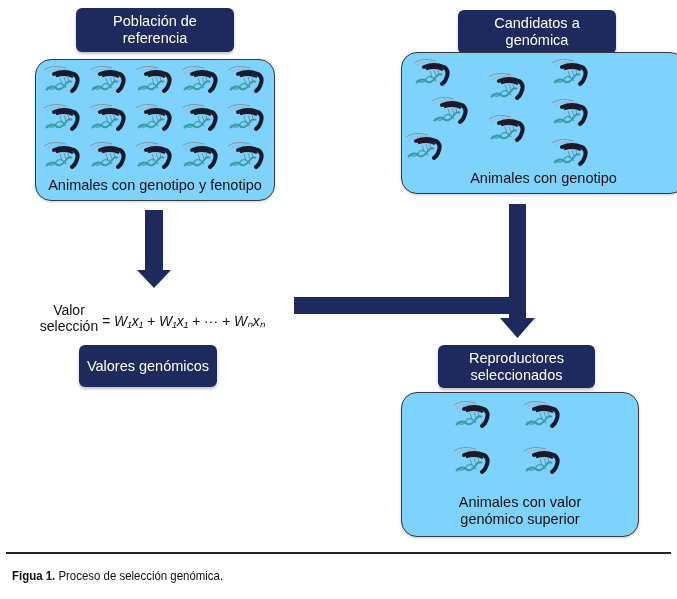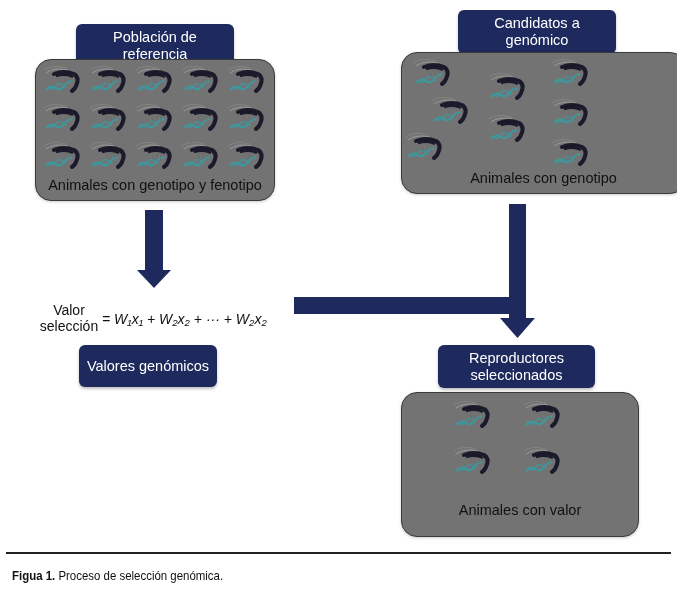--- a/index.html
+++ b/index.html
@@ -2,37 +2,37 @@
 <html><head>
 <meta charset="utf-8">
 <style>
   html, body { margin:0; padding:0; background:#ffffff; }
   body { width:677px; height:599px; position:relative; overflow:hidden;
          font-family:"Liberation Sans", sans-serif; color:#1a1a1a; }
   .hdr { position:absolute; background:#1e2a5e; color:#ffffff; border-radius:6px;
          text-align:center; font-size:14.5px; line-height:17px; display:flex;
          align-items:center; justify-content:center; flex-direction:column;
          box-shadow:0 2px 3px rgba(0,0,0,0.25); }
-  .box { position:absolute; border:1.5px solid #3a3a3a; border-radius:16px; background:#737373;
+  .box { position:absolute; border:1.5px solid #3a3a3a; border-radius:16px; background:#7dd3fc;
          box-shadow:0 1px 3px rgba(0,0,0,0.2); }
   .caption { position:absolute; left:0; right:0; text-align:center; font-size:14.5px; line-height:17px; color:#111; }
   .shrimp { position:absolute; width:40px; height:30px; }
   .bar { position:absolute; background:#1e2a5e; }
   .formula { position:absolute; font-size:14px; color:#111; }
   .formula .lhs { position:absolute; text-align:center; line-height:16px; }
   .formula .rhs { position:absolute; font-style:italic; white-space:nowrap; }
   .rule { position:absolute; left:6px; right:6px; top:552px; height:2px; background:#222; }
   .figcap { position:absolute; left:12px; top:568px; font-size:13px; color:#111;
             transform:scaleX(0.88); transform-origin:left; white-space:nowrap; }
   .figcap b { font-weight:bold; }
 </style>
 </head>
 <body>
 
-<div class="hdr" style="left:76px;top:24px;width:158px;height:44px;">
+<div class="hdr" style="left:76px;top:8px;width:158px;height:44px;">
   <span>Población de</span>
   <span>referencia</span>
 </div>
 <div class="box" style="left:35px;top:59px;width:238px;height:140px;">
   <div id="grid-ref">
       <div class="shrimp" style="left: 6px; top: 4px;"><svg viewBox="0 0 40 30" width="40" height="30">
           <path d="M2 6 Q10 0 24 4" stroke="#888" stroke-width="0.8" fill="none"></path>
           <path d="M4 9 Q12 3 26 6" stroke="#aaa" stroke-width="0.7" fill="none"></path>
           <path d="M12 10 Q22 6 32 10 Q38 14 34 22 Q33 25 30 27" stroke="#1a1a2a" stroke-width="4" fill="none" stroke-linecap="round"></path>
           <path d="M14 12 Q24 9 31 13" stroke="#1a1a2a" stroke-width="2.5" fill="none"></path>
@@ -165,21 +165,21 @@
           <path d="M4 26 Q10 20 14 24 Q18 28 24 20 Q27 16 30 18" stroke="#3a9aa0" stroke-width="2" fill="none"></path>
           <path d="M5 23 Q10 28 14 22 Q18 16 24 24" stroke="#3a9aa0" stroke-width="1.5" fill="none" opacity="0.8"></path>
           <path d="M18 14 L20 20 M22 13 L24 19 M26 13 L27 18" stroke="#666" stroke-width="0.6"></path>
         </svg></div>
     </div>
   <div class="caption" style="top:117px;">Animales con genotipo y fenotipo</div>
 </div>
 
 <div class="hdr" style="left:458px;top:10px;width:158px;height:44px;">
   <span>Candidatos a</span>
-  <span>genómico</span>
+  <span>genómica</span>
 </div>
 <div class="box" style="left:401px;top:52px;width:236px;height:140px;padding-left:47px;">
   <div id="grid-cand">
       <div class="shrimp" style="left: 10px; top: 4px;"><svg viewBox="0 0 40 30" width="40" height="30">
           <path d="M2 6 Q10 0 24 4" stroke="#888" stroke-width="0.8" fill="none"></path>
           <path d="M4 9 Q12 3 26 6" stroke="#aaa" stroke-width="0.7" fill="none"></path>
           <path d="M12 10 Q22 6 32 10 Q38 14 34 22 Q33 25 30 27" stroke="#1a1a2a" stroke-width="4" fill="none" stroke-linecap="round"></path>
           <path d="M14 12 Q24 9 31 13" stroke="#1a1a2a" stroke-width="2.5" fill="none"></path>
           <path d="M4 26 Q10 20 14 24 Q18 28 24 20 Q27 16 30 18" stroke="#3a9aa0" stroke-width="2" fill="none"></path>
           <path d="M5 23 Q10 28 14 22 Q18 16 24 24" stroke="#3a9aa0" stroke-width="1.5" fill="none" opacity="0.8"></path>
@@ -264,21 +264,21 @@
   <svg style="position:absolute;left:500px;top:318px;" width="35" height="22">
       <polygon points="0,0 35,0 17.5,20" fill="#1e2a5e"></polygon>
     </svg>
 </div>
 
 <div class="formula" style="left:0;top:300px;">
   <div class="lhs" style="left:36px;top:2px;width:66px;">
     <div>Valor</div>
     <div>selección</div>
   </div>
-  <div class="rhs" style="left:102px;top:11px;">= W₁x₁ + W₂x₂ + ··· + W₂x₂</div>
+  <div class="rhs" style="left:102px;top:11px;">= W₁x₁ + W₁x₁ + ··· + Wₙxₙ</div>
 </div>
 
 <div class="hdr" style="left:79px;top:345px;width:138px;height:42px;">Valores genómicos</div>
 
 <div class="hdr" style="left:438px;top:345px;width:157px;height:43px;">
   <span>Reproductores</span>
   <span>seleccionados</span>
 </div>
 <div class="box" style="left:401px;top:392px;width:236px;height:143px;">
   <div id="grid-sel">
@@ -312,22 +312,23 @@
       <div class="shrimp" style="left: 120px; top: 52px;"><svg viewBox="0 0 40 30" width="40" height="30">
           <path d="M2 6 Q10 0 24 4" stroke="#888" stroke-width="0.8" fill="none"></path>
           <path d="M4 9 Q12 3 26 6" stroke="#aaa" stroke-width="0.7" fill="none"></path>
           <path d="M12 10 Q22 6 32 10 Q38 14 34 22 Q33 25 30 27" stroke="#1a1a2a" stroke-width="4" fill="none" stroke-linecap="round"></path>
           <path d="M14 12 Q24 9 31 13" stroke="#1a1a2a" stroke-width="2.5" fill="none"></path>
           <path d="M4 26 Q10 20 14 24 Q18 28 24 20 Q27 16 30 18" stroke="#3a9aa0" stroke-width="2" fill="none"></path>
           <path d="M5 23 Q10 28 14 22 Q18 16 24 24" stroke="#3a9aa0" stroke-width="1.5" fill="none" opacity="0.8"></path>
           <path d="M18 14 L20 20 M22 13 L24 19 M26 13 L27 18" stroke="#666" stroke-width="0.6"></path>
         </svg></div>
     </div>
-  <div class="caption" style="top:109px;">
+  <div class="caption" style="top:101px;">
     <div>Animales con valor</div>
+    <div>genómico superior</div>
   </div>
 </div>
 
 <div class="rule"></div>
 <div class="figcap">
   <b>Figua 1.</b>
   <span>Proceso de selección genómica.</span>
 </div>
 
 </body></html>

